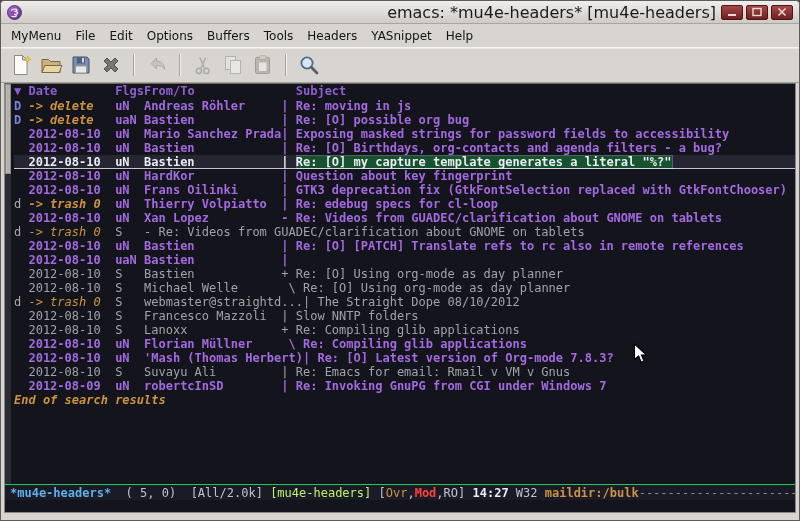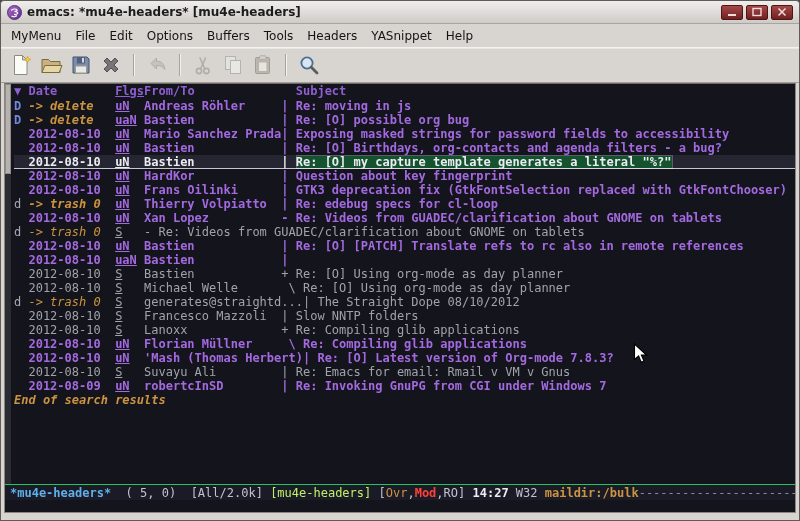--- a/index.html
+++ b/index.html
@@ -6,21 +6,21 @@
   html, body { margin:0; padding:0; width:800px; height:521px; overflow:hidden; background:#4a4a4a; }
   .window { position:absolute; inset:0; border:1px solid #5f5b58; border-radius:4px 4px 0 0;
             background:#d8d4d0; display:flex; flex-direction:column;
             font-family:"DejaVu Sans", sans-serif; }
 
   
   .titlebar { height:23px; flex:none; display:flex; align-items:center; gap:5px; padding:0 6px;
               background:linear-gradient(#f0eeec,#cfcbc7); border-bottom:1px solid #a8a4a0;
               border-radius:4px 4px 0 0; }
   .app-icon { width:15px; height:15px; flex:none; }
-  .title { flex:1; text-align:left; font-size:12px; font-weight:bold; color:#1b1b1b; }
+  .title { flex:1; text-align:right; font-size:16px; font-weight:normal; color:#1b1b1b; }
   .win-controls { display:flex; gap:3px; flex:none; }
   .win-btn { width:22px; height:15px; border-radius:2px; background:linear-gradient(#a54848,#6f2020);
              border:1px solid #4f1414; display:flex; align-items:center; justify-content:center; }
 
   
   .menubar { height:23px; flex:none; display:flex; align-items:center; padding:0 3px;
              font-size:12px; color:#141414; }
   .menu-item { padding:3px 7px; }
   .toolbar { height:36px; flex:none; display:flex; align-items:center; padding:0 5px;
              border-top:1px solid #f4f2f0; border-bottom:1px solid #a49f9b;
@@ -38,21 +38,21 @@
   .text-area { flex:1; overflow:hidden; font-family:"DejaVu Sans Mono", monospace; font-size:12px;
                line-height:14px; padding-left:3px; color:#a6a6ae; }
 
   .header-line { height:15px; line-height:15px; display:flex; color:#8d5fd0; font-weight:bold; }
   .header-line span { white-space:pre; }
 
   .row { height:14px; display:flex; }
   .row span { white-space:pre; }
   .c-mark { min-width:2ch; }
   .c-date { min-width:12ch; }
-  .c-flags { min-width:4ch;text-decoration:underline; }
+  .c-flags { min-width:4ch; }
   .c-from { min-width:19ch; }
   .c-subject { flex:1; overflow:hidden; }
 
   .style-unread { color:#a36ae0; font-weight:bold; }
   .style-read { color:#a2a2aa; }
   .style-current { color:#ebebf3; font-weight:bold; background:#262632; box-shadow:inset 0 -1px 0 #c6c6d0; }
   .style-current .c-subject { background:#14532d; flex:0 1 auto; padding-right:2px;
                               box-shadow:inset 0 -1px 0 #dcdce6, inset 0 0 0 1px #5a5a72; }
   .date-action .c-date { color:#cc9440; font-style:italic; }
   .mark-delete .c-mark { color:#7287e0; }
@@ -311,21 +311,21 @@
     <span class="c-date">2012-08-10</span>
     <span class="c-flags">S</span>
     <span class="c-from">Michael Welle</span>
     <span class="c-sep"> \ </span>
     <span class="c-subject">Re: [O] Using org-mode as day planner</span>
   </div>
             <div class="row style-read date-action mark-trash">
     <span class="c-mark">d</span>
     <span class="c-date">-&gt; trash 0</span>
     <span class="c-flags">S</span>
-    <span class="c-from">generates@straightd...</span>
+    <span class="c-from">webmaster@straightd...</span>
     <span class="c-sep">| </span>
     <span class="c-subject">The Straight Dope 08/10/2012</span>
   </div>
             <div class="row style-read">
     <span class="c-mark"></span>
     <span class="c-date">2012-08-10</span>
     <span class="c-flags">S</span>
     <span class="c-from">Francesco Mazzoli</span>
     <span class="c-sep">| </span>
     <span class="c-subject">Slow NNTP folders</span>

